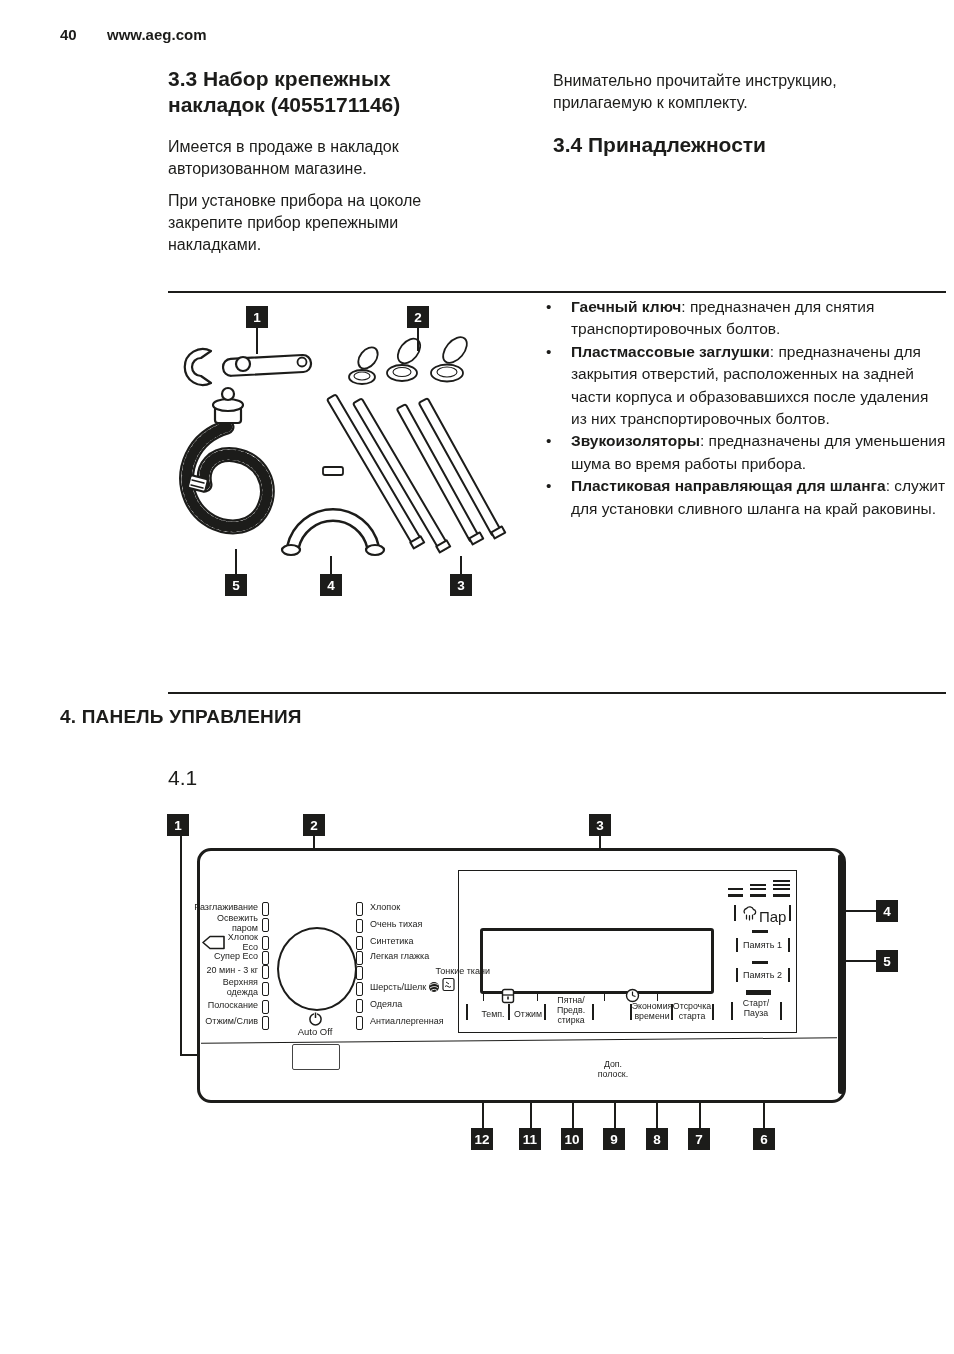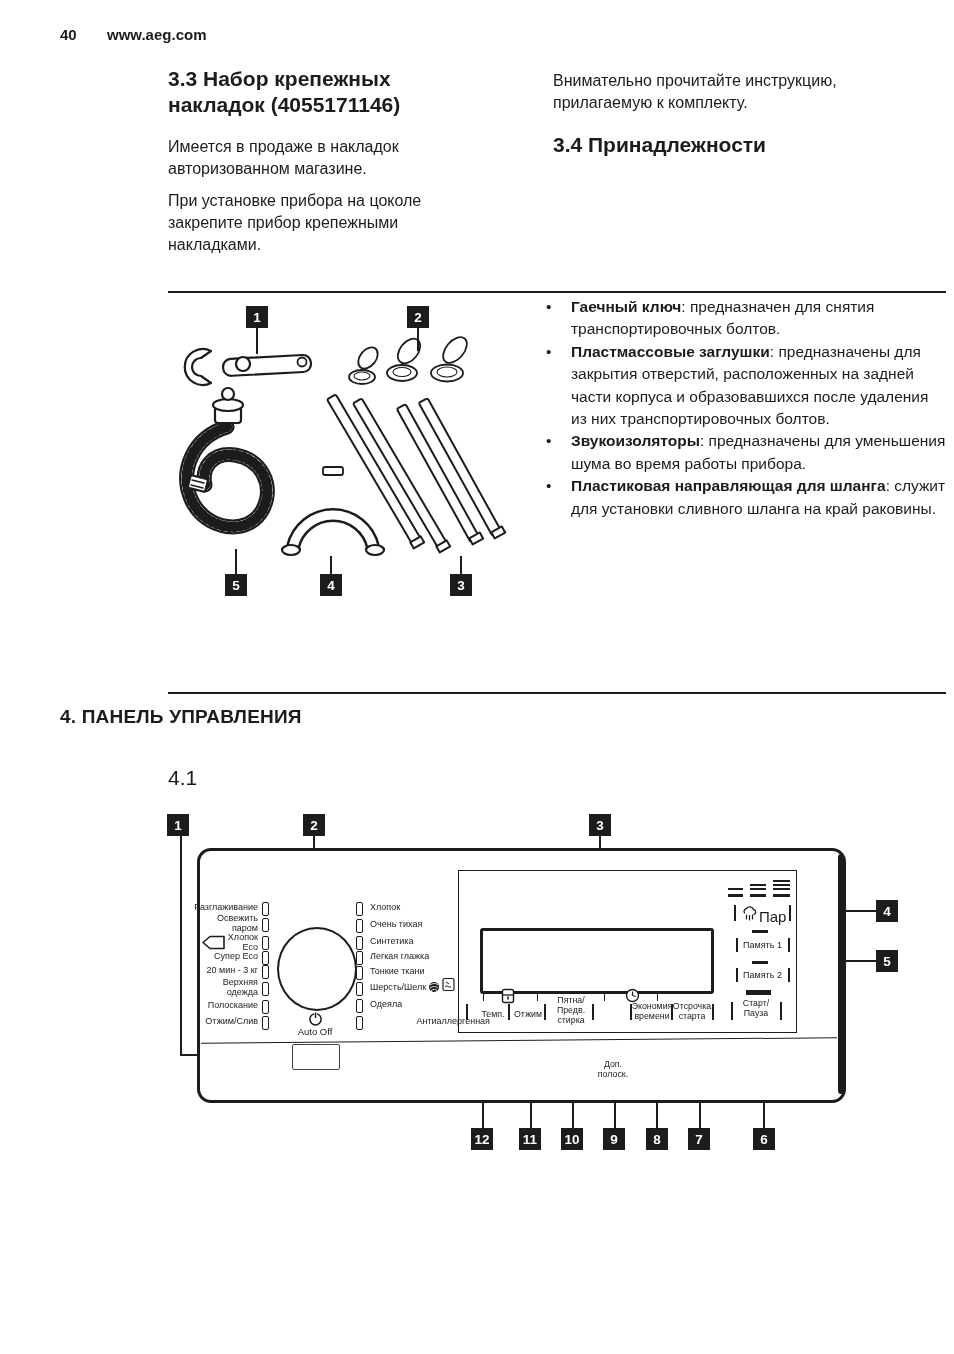--- a/index.html
+++ b/index.html
@@ -189,24 +189,24 @@
   <div class="abs tick" style="left:262px;top:1016px;"></div>
 
   <svg class="abs" style="left:202px;top:935px;" width="24" height="15" viewBox="0 0 24 15">
     <polygon points="1,7.5 8,1.5 22,1.5 22,13.5 8,13.5" fill="#fff" stroke="#1c1c1a" stroke-width="1.6" stroke-linejoin="round"></polygon>
   </svg>
 
   <div class="abs plab-r" style="left:370px;top:903px;width:120px;">Хлопок</div>
   <div class="abs plab-r" style="left:370px;top:920px;width:120px;">Очень тихая</div>
   <div class="abs plab-r" style="left:370px;top:937px;width:120px;">Синтетика</div>
   <div class="abs plab-r" style="left:370px;top:952px;width:120px;">Легкая глажка</div>
-  <div class="abs plab-r" style="left:370px;top:967px;width:120px;">Тонкие ткани</div>
+  <div class="abs plab-r" style="left:370px;top:967px;width:120px;text-align:right;">Тонкие ткани</div>
   <div class="abs plab-r" style="left:370px;top:983px;width:120px;">Шерсть/Шелк</div>
   <div class="abs plab-r" style="left:370px;top:1000px;width:120px;">Одеяла</div>
-  <div class="abs plab-r" style="left:370px;top:1017px;width:120px;text-align:right;">Антиаллергенная</div>
+  <div class="abs plab-r" style="left:370px;top:1017px;width:120px;">Антиаллергенная</div>
   <div class="abs tick" style="left:356px;top:902px;"></div>
   <div class="abs tick" style="left:356px;top:919px;"></div>
   <div class="abs tick" style="left:356px;top:936px;"></div>
   <div class="abs tick" style="left:356px;top:951px;"></div>
   <div class="abs tick" style="left:356px;top:966px;"></div>
   <div class="abs tick" style="left:356px;top:982px;"></div>
   <div class="abs tick" style="left:356px;top:999px;"></div>
   <div class="abs tick" style="left:356px;top:1016px;"></div>
 
   <svg class="abs" style="left:428px;top:981px;" width="12" height="12" viewBox="0 0 12 12">

